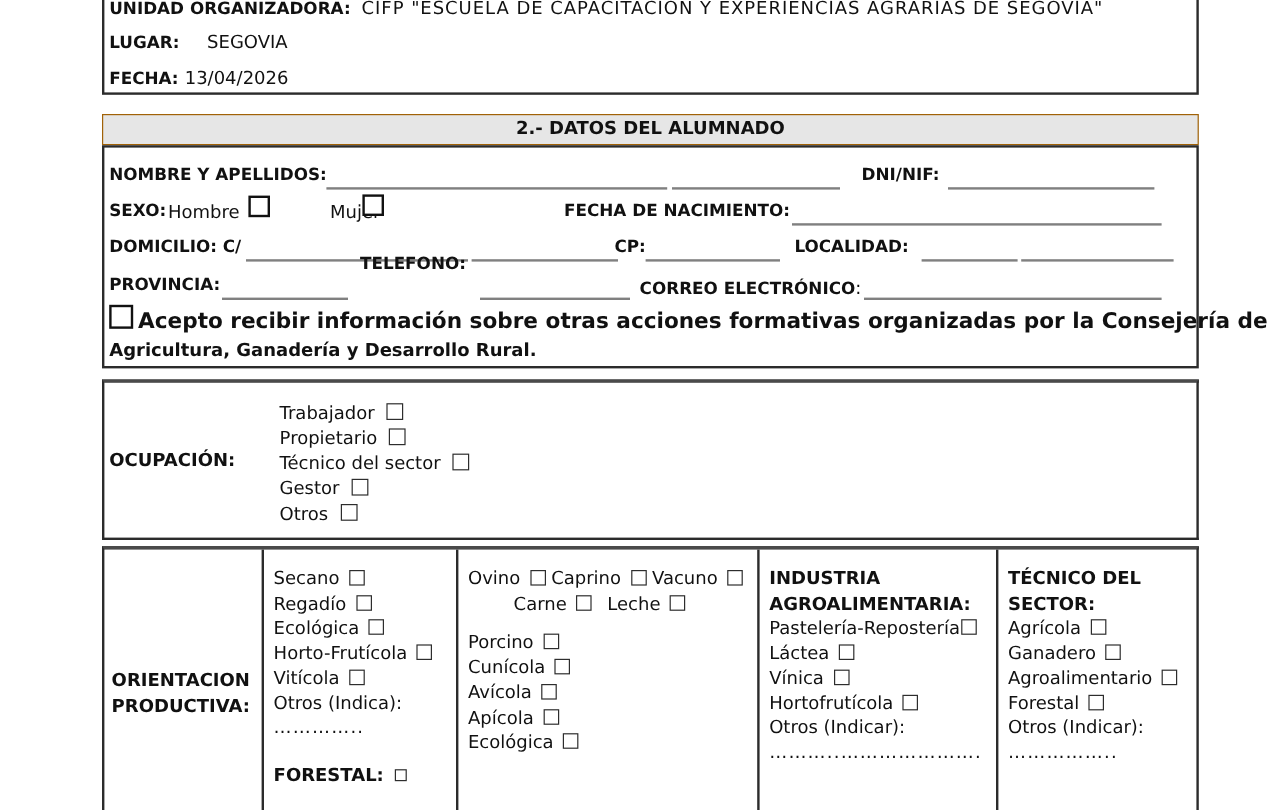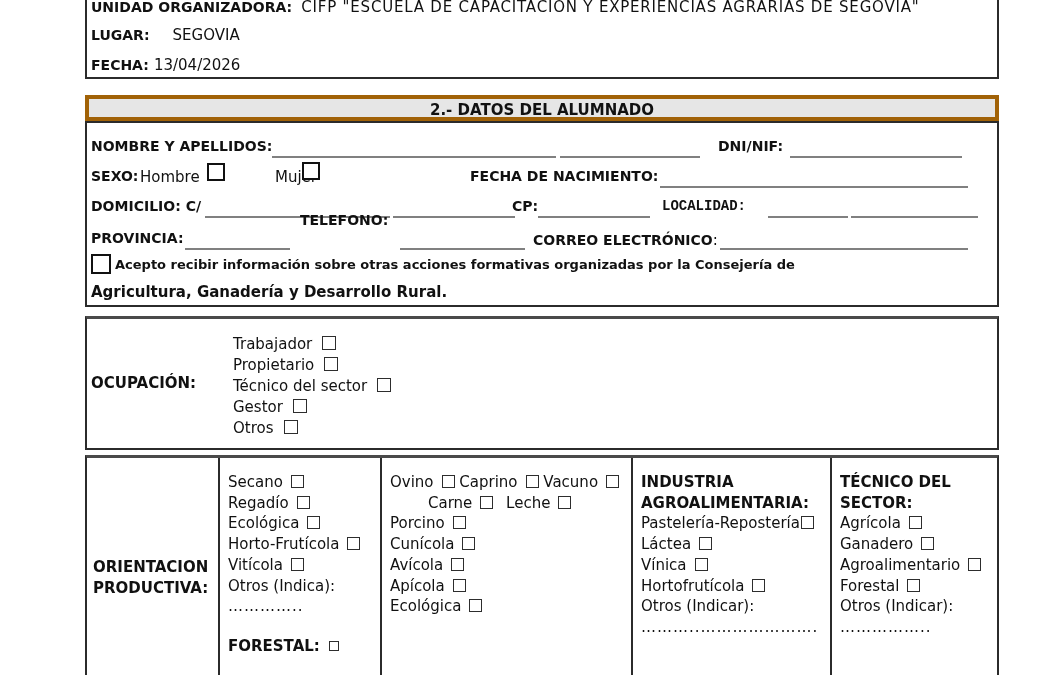--- a/index.html
+++ b/index.html
@@ -20,21 +20,21 @@
   .cbx-lg { position:absolute; width:20px; height:20px; border:2px solid #111; background:#fff; }
   .cbx-md { position:absolute; width:18px; height:18px; border:2px solid #111; background:#fff; }
   .cb  { display:inline-block; width:13px; height:13px; border:1.5px solid #2d2d2d;
          vertical-align:-1px; margin-left:8px; background:#fff; }
   .cb.tight { margin-left:1px; }
   .cb.sm { width:10px; height:10px; margin-left:9px; vertical-align:0; }
   .cb.oc { width:14px; height:14px; margin-left:10px; }
 
   
   #sec2-header { position:absolute; left:85px; top:95px; width:914px; height:26px;
-                 background:#e6e6e6; border:4px solid #a16207; text-align:center;
+                 background:#e6e6e6; border:1px solid #a16207; text-align:center;
                  font-weight:bold; font-size:15px; line-height:22px; }
 
   
   #ocupacion-box { border-top:3px solid #4a4a4a; }
   #table-box { position:absolute; left:85px; top:455px; width:914px; height:245px;
                border:2px solid #2b2b2b; border-top:3px solid #4a4a4a; display:flex; }
   .tcol { height:100%; padding:14px 4px 0 8px; font-size:15px; line-height:20.7px; }
   .tcol.sep { border-right:2px solid #2b2b2b; }
   .thead { font-weight:bold; white-space:nowrap; }
   .titem { white-space:nowrap; }
@@ -80,35 +80,35 @@
     <span class="abs val" style="left:168px; top:45px;margin-left:20px;">Mujer</span>
     <div class="cbx-md" style="left:215px; top:39px;"></div>
     <span class="abs lbl" style="left:383px; top:45px;">FECHA DE NACIMIENTO:</span>
     <div class="uline" style="left:573px; top:63px; width:308px;"></div>
 
     <span class="abs lbl" style="left:4px; top:75px;">DOMICILIO: C/</span>
     <div class="uline" style="left:118px; top:93px; width:185px;"></div>
     <div class="uline" style="left:306px; top:93px; width:122px;"></div>
     <span class="abs lbl" style="left:425px; top:75px;">CP:</span>
     <div class="uline" style="left:451px; top:93px; width:112px;"></div>
-    <span class="abs lbl" style="left:575px; top:75px;font-family:Liberation Mono, monospace;">LOCALIDAD:</span>
+    <span class="abs lbl" style="left:575px; top:75px;">LOCALIDAD:</span>
     <div class="uline" style="left:681px; top:93px; width:80px;"></div>
     <div class="uline" style="left:764px; top:93px; width:127px;"></div>
 
     <span class="abs lbl" style="left:4px; top:107px;">PROVINCIA:</span>
     <div class="uline" style="left:98px; top:125px; width:105px;"></div>
     <span class="abs lbl" style="left:213px; top:89px;">TELEFONO:</span>
     <div class="uline" style="left:313px; top:125px; width:125px;"></div>
     <span class="abs" style="left:446px; top:107px;">
       <span class="lbl">CORREO ELECTRÓNICO</span><span class="val">:</span>
     </span>
     <div class="uline" style="left:633px; top:125px; width:248px;"></div>
 
     <div class="cbx-lg" style="left:4px; top:131px;"></div>
-    <span class="abs" style="left:28px; top:134px; font-weight:bold; font-size:13px;">Acepto recibir información sobre otras acciones formativas organizadas por la Consejería de</span>
+    <span class="abs" style="left:28px; top:134px; font-weight:bold; font-size:18px;">Acepto recibir información sobre otras acciones formativas organizadas por la Consejería de</span>
     <span class="abs" style="left:4px; top:160px; font-weight:bold; font-size:15px;">Agricultura, Ganadería y Desarrollo Rural.</span>
   </div>
 
   <div class="box" id="ocupacion-box" style="left:85px; top:316px; width:914px; height:134px;">
     <span class="abs" style="left:4px; top:55px; font-weight:bold; font-size:15px;">OCUPACIÓN:</span>
     <div class="abs" style="left:146px; top:15px;">
       <span class="val">Trabajador</span><span class="cb oc"></span>
     </div>
     <div class="abs" style="left:146px; top:36px;">
       <span class="val">Propietario</span><span class="cb oc"></span>
@@ -146,21 +146,21 @@
     <div class="tcol sep" style="width:251px;">
       <div class="titem">
         <span>Ovino</span><span class="cb"></span>
         <span>Caprino</span><span class="cb"></span>
         <span>Vacuno</span><span class="cb"></span>
       </div>
       <div class="titem" style="padding-left:38px;">
         <span>Carne</span><span class="cb"></span>
         <span style="margin-left:8px;">Leche</span><span class="cb"></span>
       </div>
-      <div class="titem" style="margin-top:0;"><span>Porcino</span><span class="cb"></span></div>
+      <div class="titem" style="margin-top:12px;"><span>Porcino</span><span class="cb"></span></div>
       <div class="titem"><span>Cunícola</span><span class="cb"></span></div>
       <div class="titem"><span>Avícola</span><span class="cb"></span></div>
       <div class="titem"><span>Apícola</span><span class="cb"></span></div>
       <div class="titem"><span>Ecológica</span><span class="cb"></span></div>
     </div>
 
     <div class="tcol sep" style="width:199px;">
       <div class="thead">INDUSTRIA</div>
       <div class="thead">AGROALIMENTARIA:</div>
       <div class="titem"><span>Pastelería-Repostería</span><span class="cb tight"></span></div>

